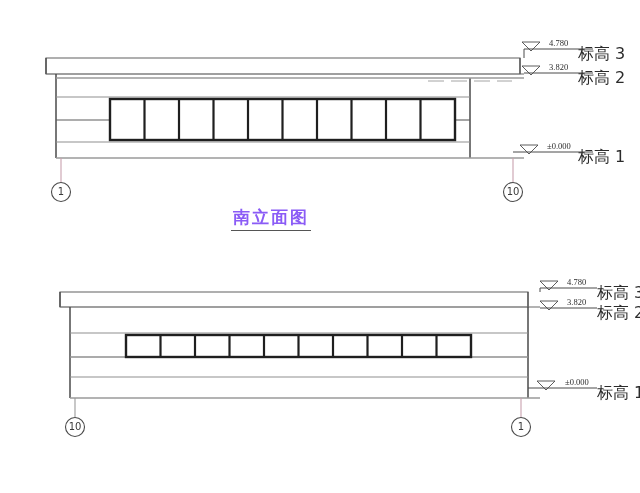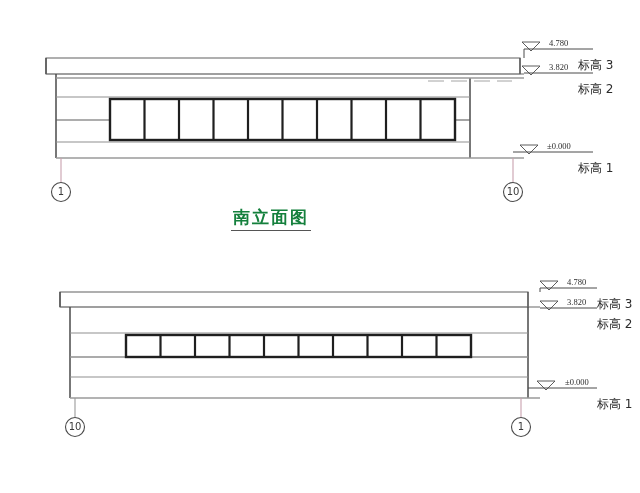--- a/index.html
+++ b/index.html
@@ -26,44 +26,43 @@
     height: 493px;
   }
   .title-block {
     position: absolute;
     text-align: center;
   }
   .title-text {
     font-family: "DejaVu Sans", "Liberation Sans", sans-serif;
     font-size: 17px;
     font-weight: 700;
-    color: #15803d;
+    color: #8b5cf6;
     letter-spacing: 2px;
     line-height: 1.1;
     display: inline-block;
     padding: 0 2px 3px 2px;
     border-bottom: 1.3px solid #555;
   }
   #title-south { left: 186px; top: 208px; width: 170px; }
   #title-north { left: 296px; top: 438px; width: 170px; }
   .level-value {
     position: absolute;
     font-family: Liberation Serif, serif;
     font-size: 8.5px;
     color: #2b2b2b;
     letter-spacing: 0px;
     text-align: center;
   }
   .level-name {
     position: absolute;
     font-family: "DejaVu Sans", "Liberation Sans", sans-serif;
-    font-size: 12px;
+    font-size: 16px;
     color: #2b2b2b;
     white-space: nowrap;
-    margin-top: 13px;
   }
   .grid-label {
     position: absolute;
     font-family: "DejaVu Sans", "Liberation Sans", sans-serif;
     font-size: 10px;
     color: #3a3a3a;
     text-align: center;
     width: 22px;
     line-height: 22px;
   }

